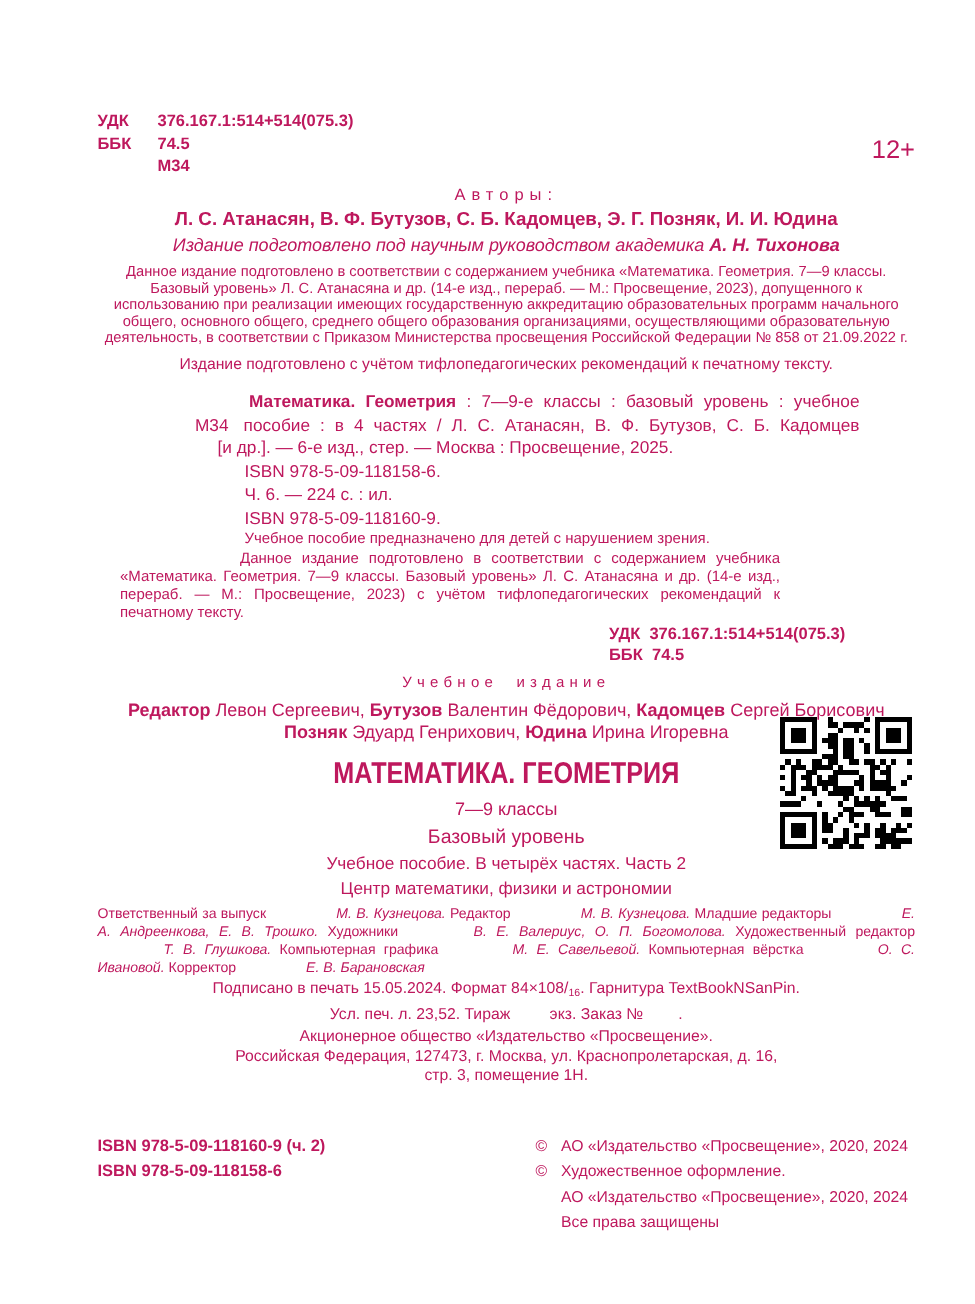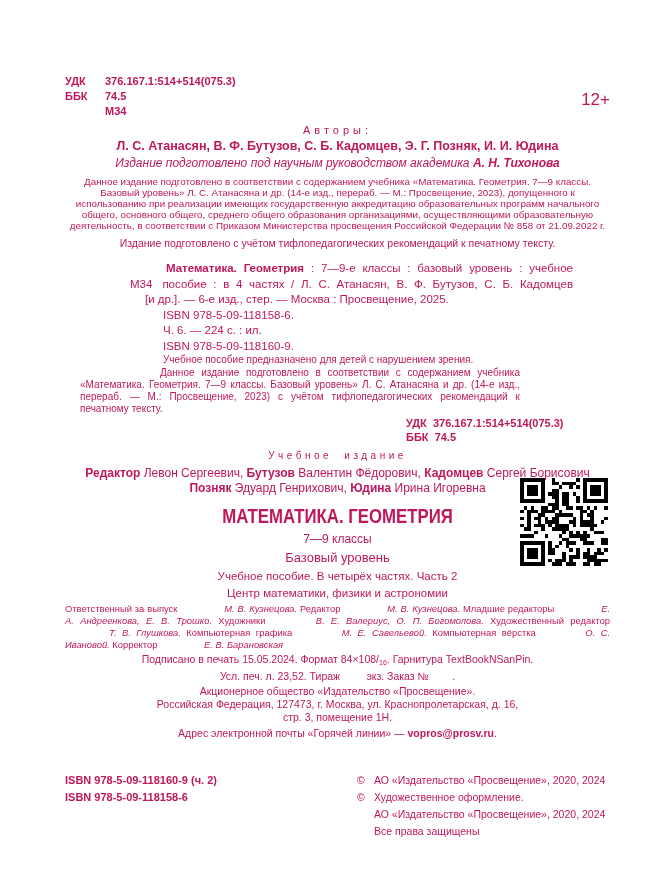--- a/index.html
+++ b/index.html
@@ -121,21 +121,20 @@
   <div class="credits"><span>Ответственный за выпуск </span><span class="i">М. В. Кузнецова.</span><span> Редактор </span><span class="i">М. В. Кузнецова.</span><span> Младшие редакторы </span><span class="i">Е. А. Андреенкова, Е. В. Трошко.</span><span> Художники </span><span class="i">В. Е. Валериус, О. П. Богомолова.</span><span> Художественный редактор </span><span class="i">Т. В. Глушкова.</span><span> Компьютерная графика </span><span class="i">М. Е. Савельевой.</span><span> Компьютерная вёрстка </span><span class="i">О. С. Ивановой.</span><span> Корректор </span><span class="i">Е. В. Барановская</span></div>
 
   <div class="center print-line1"><span>Подписано в печать 15.05.2024. Формат 84×108/</span><span class="sub">16</span><span>. Гарнитура TextBookNSanPin.</span></div>
   <div class="center print-line2">Усл. печ. л. 23,52. Тираж&nbsp;&nbsp;&nbsp;&nbsp;&nbsp;&nbsp;&nbsp;&nbsp;&nbsp;экз. Заказ №&nbsp;&nbsp;&nbsp;&nbsp;&nbsp;&nbsp;&nbsp;&nbsp;.</div>
 
   <div class="center publisher">
     <div>Акционерное общество «Издательство «Просвещение».</div>
     <div>Российская Федерация, 127473, г. Москва, ул. Краснопролетарская, д. 16,</div>
     <div>стр. 3, помещение 1Н.</div>
   </div>
-  <div class="center email-line"><span>Адрес электронной почты «Горячей линии» — </span><span class="b">vopros@prosv.ru</span><span>.</span></div>
 
   <div class="footer">
     <div class="isbns">
       <div>ISBN 978-5-09-118160-9 (ч. 2)</div>
       <div>ISBN 978-5-09-118158-6</div>
     </div>
     <div class="copyrights">
       <div class="c-row">
         <span class="c-sym">©</span>
           <span>АО «Издательство «Просвещение», 2020, 2024</span>

